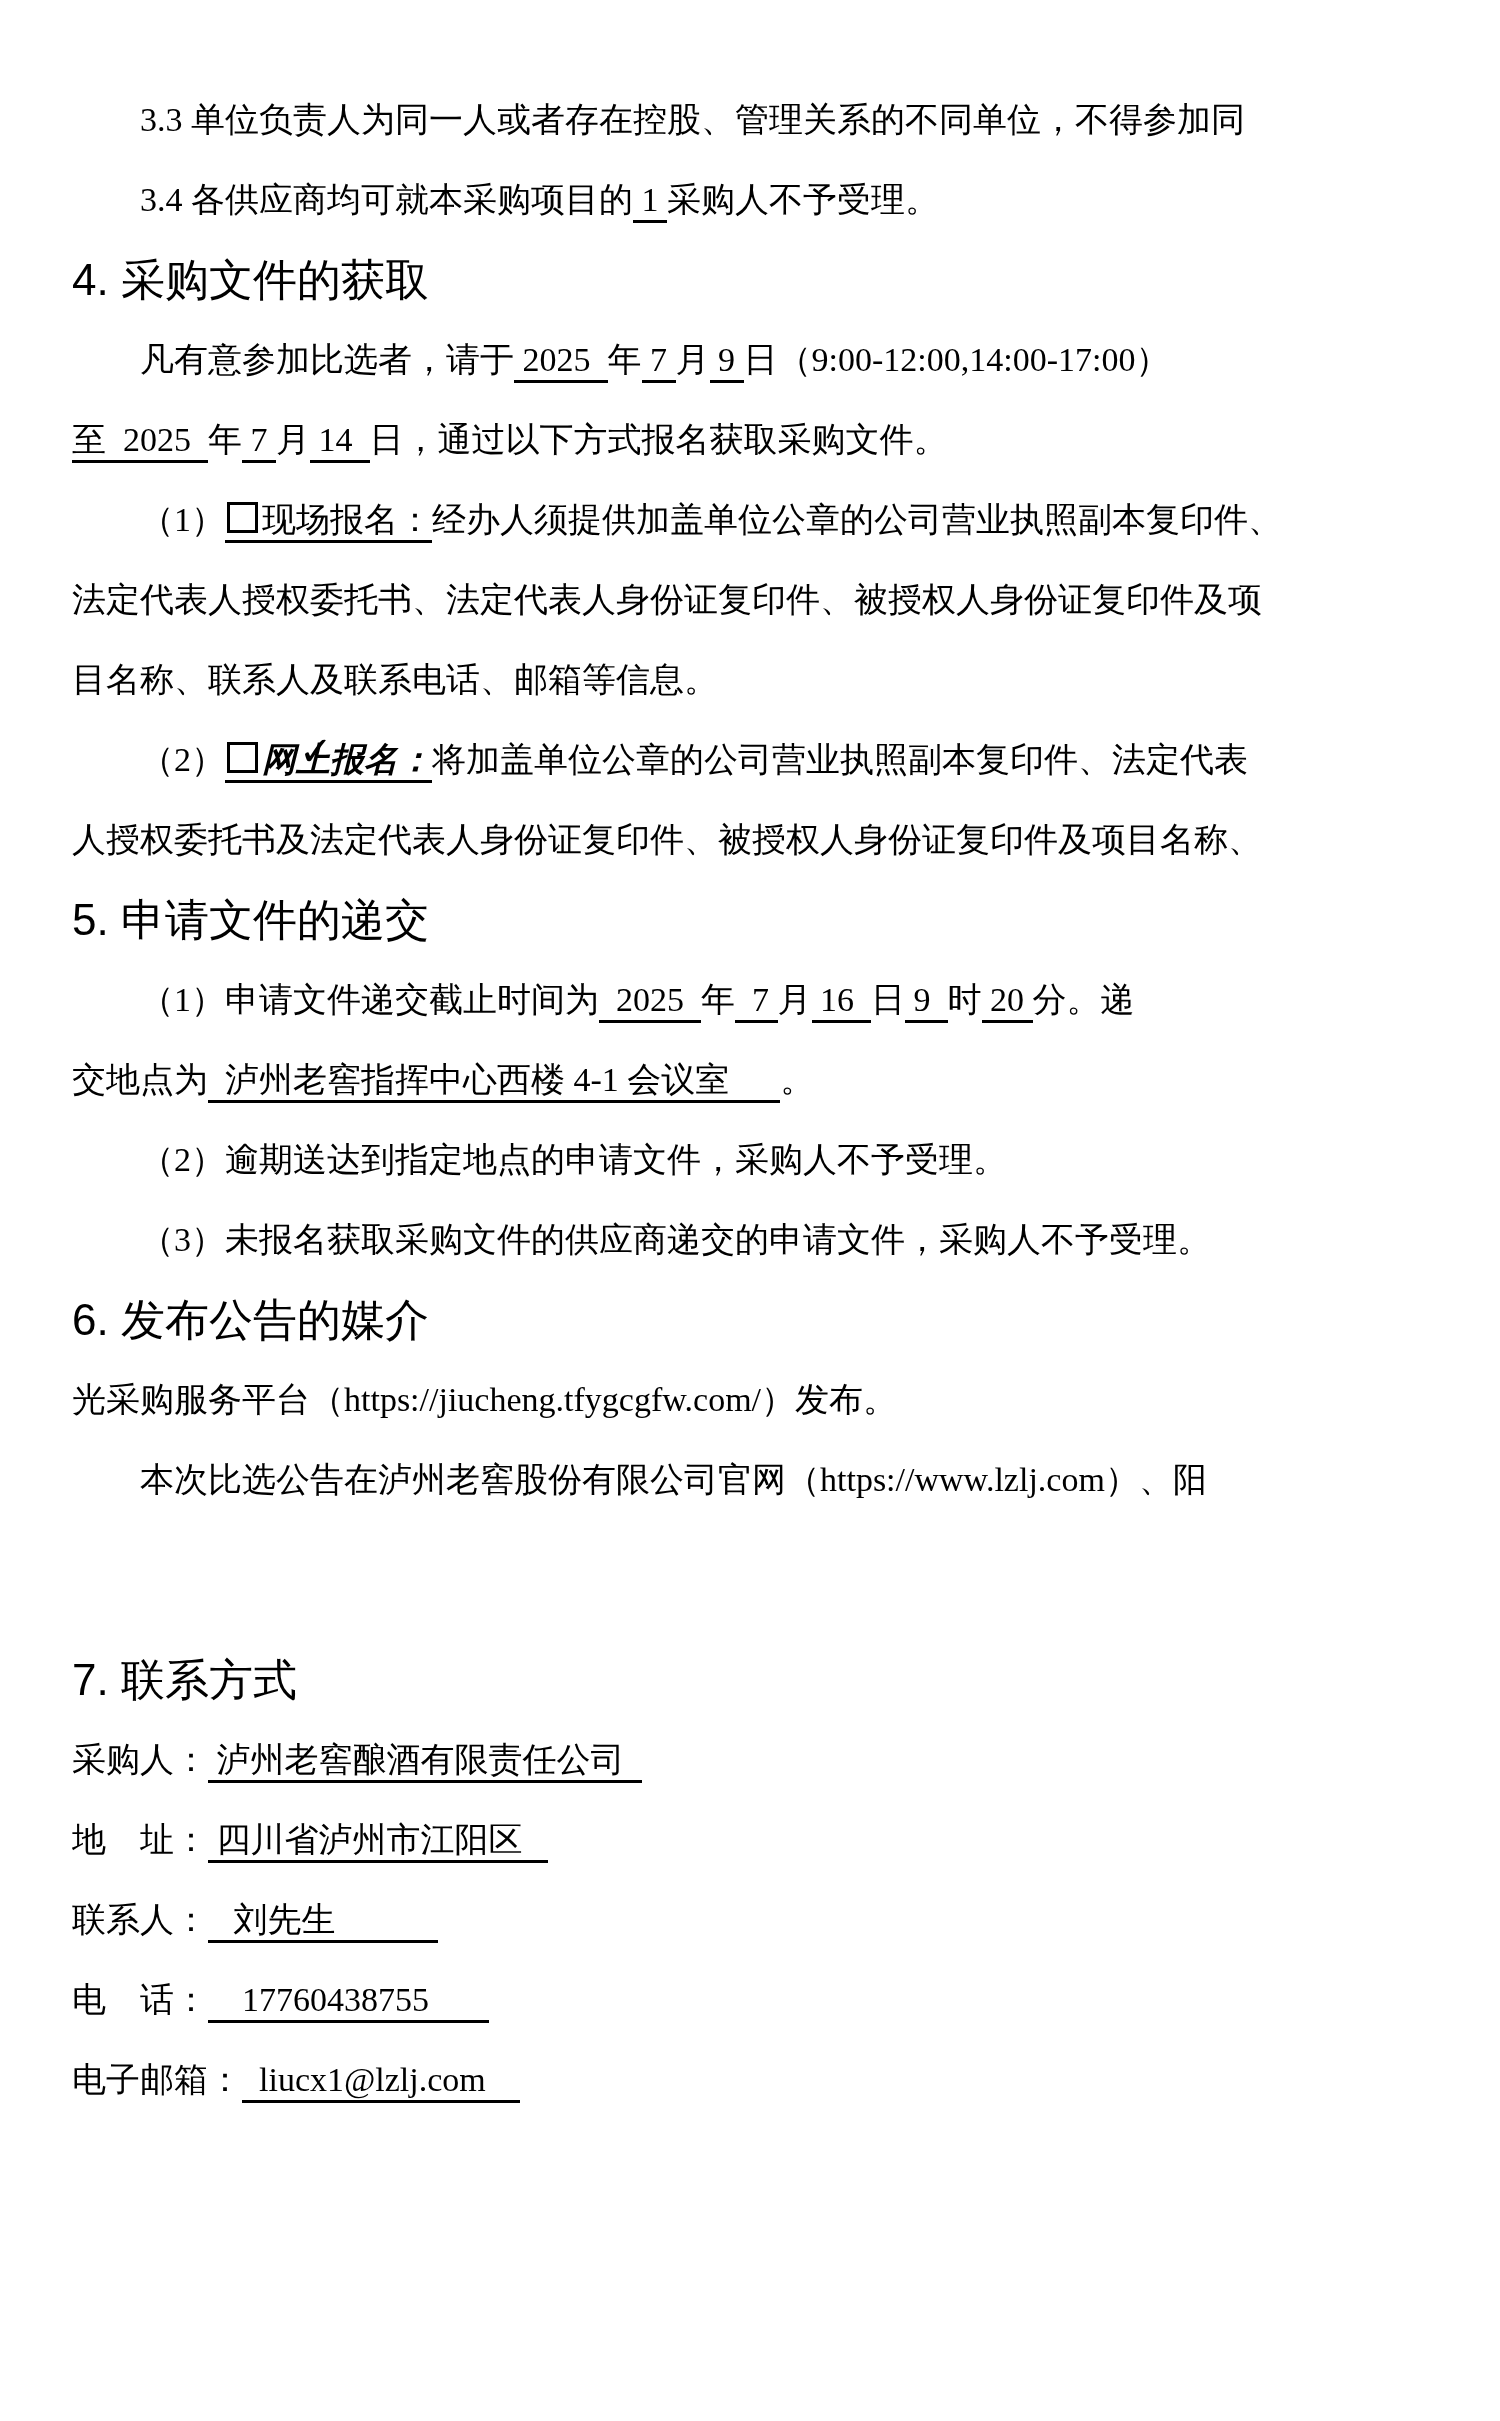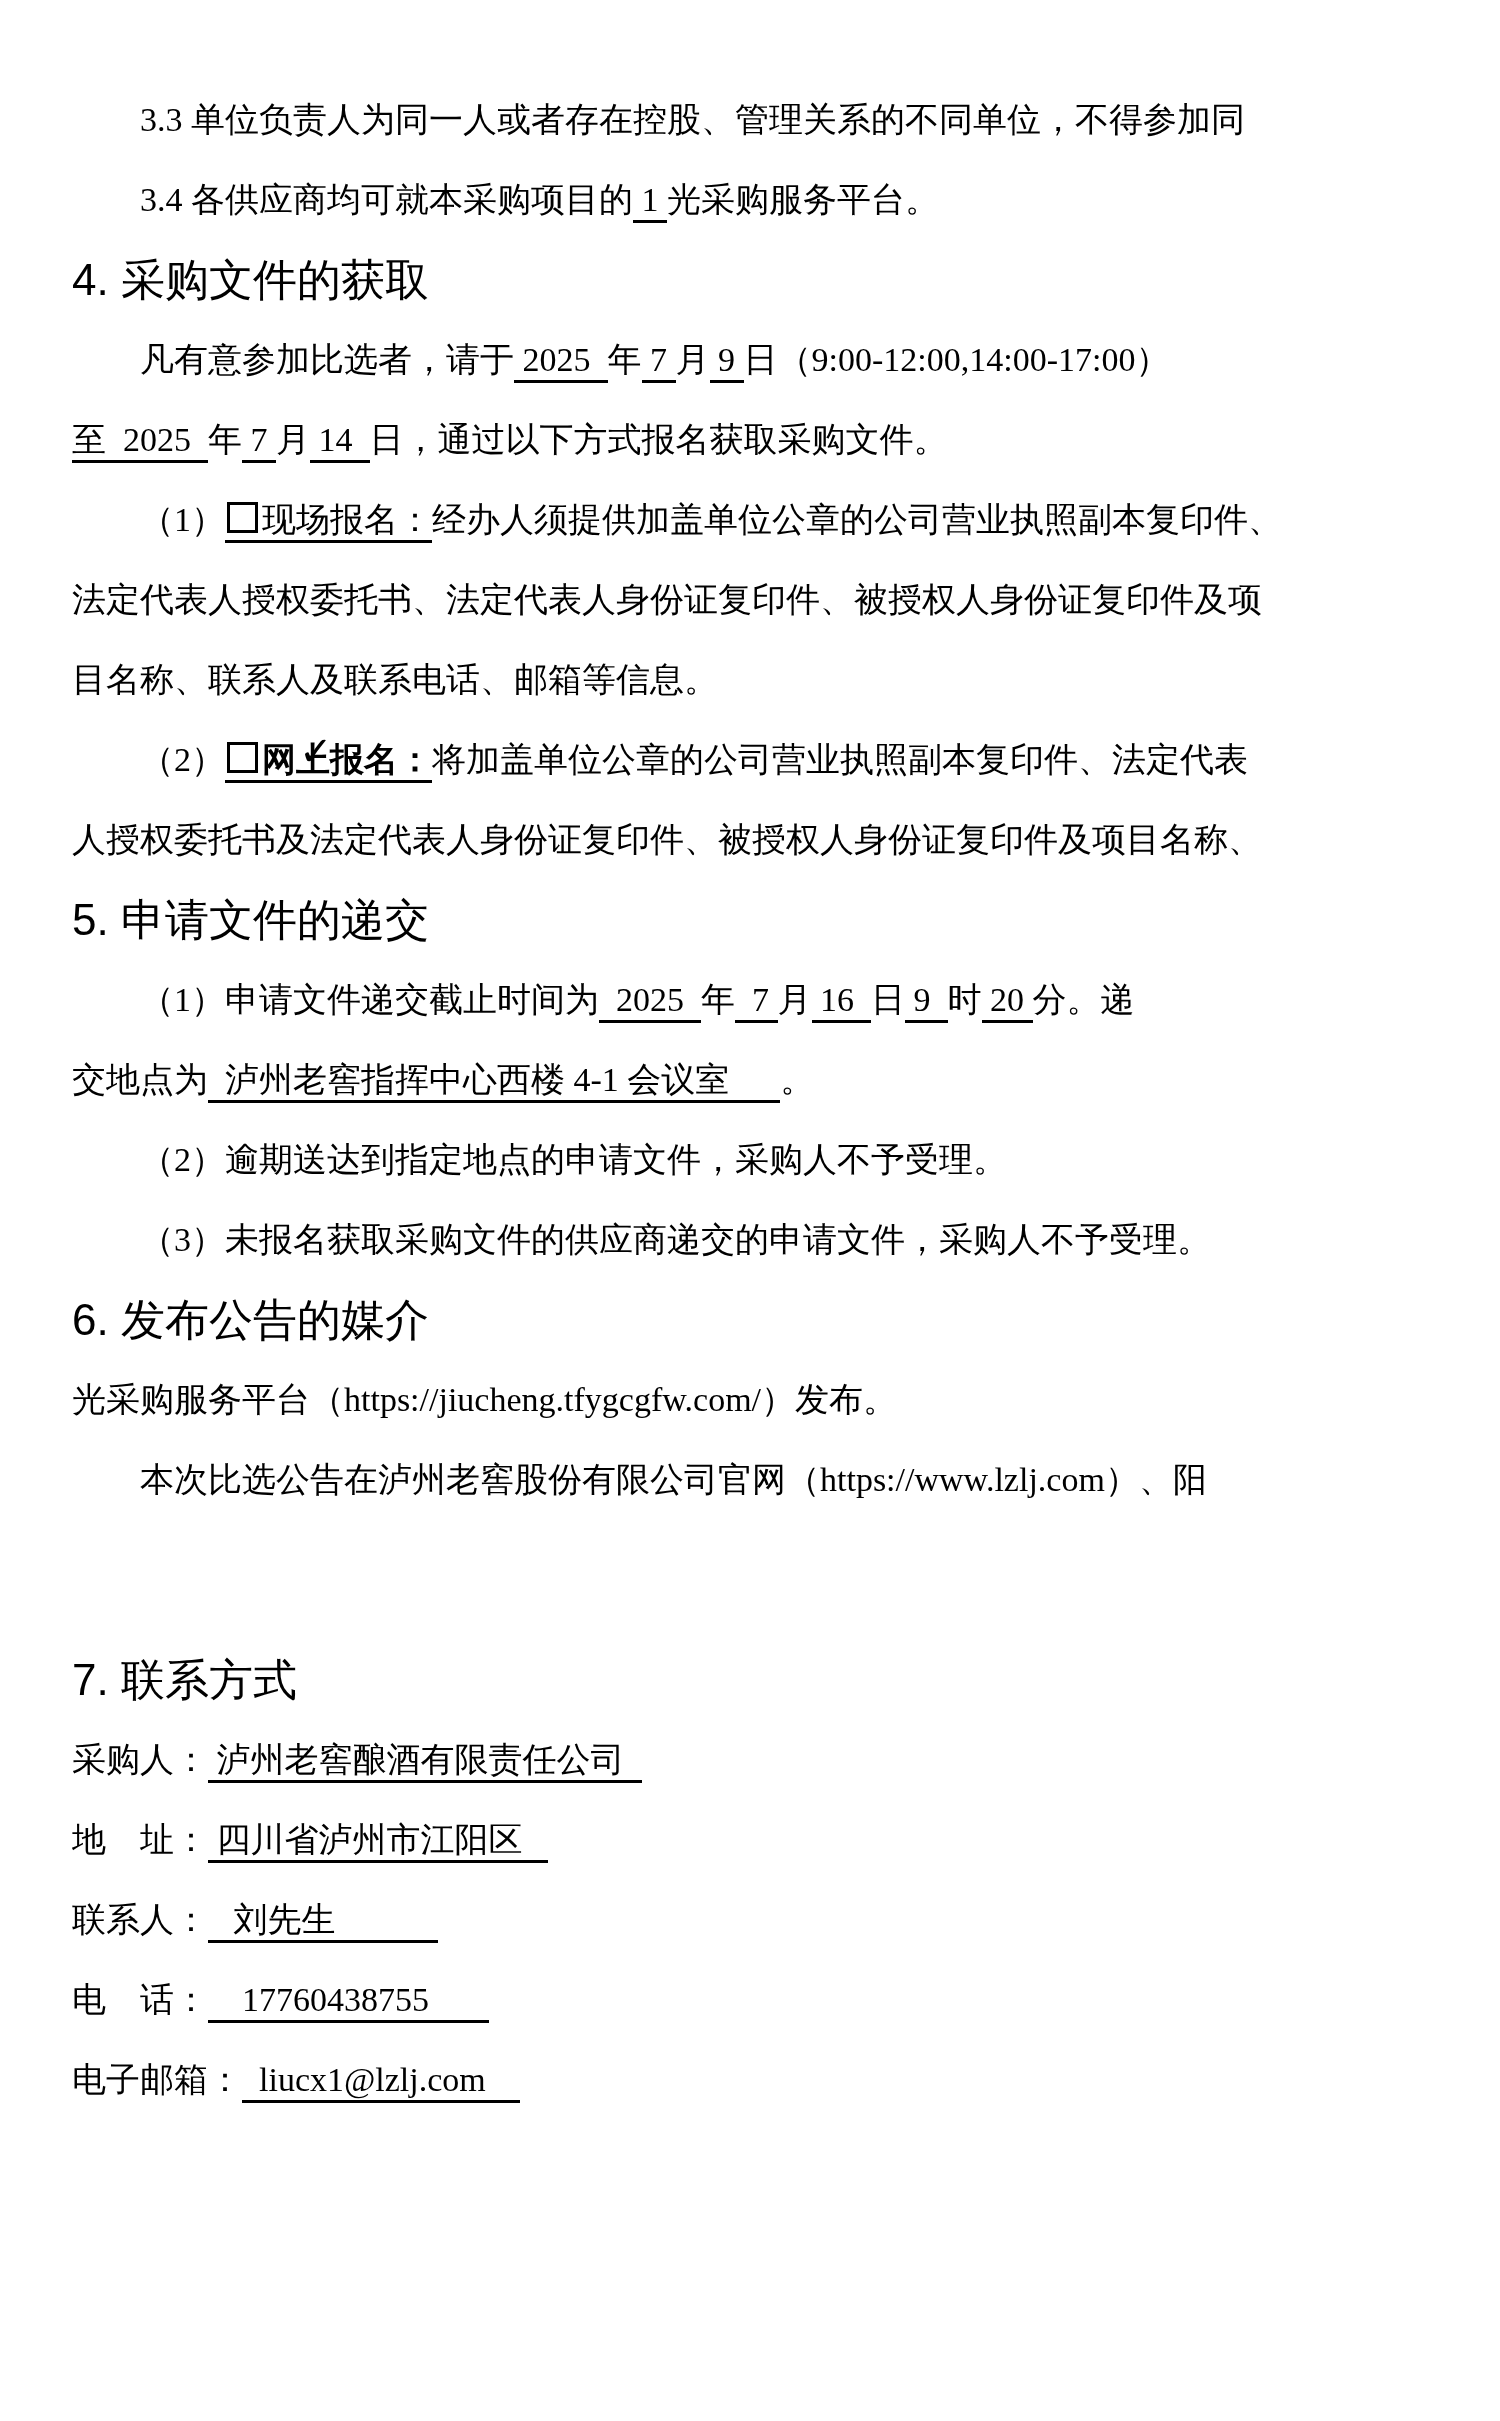--- a/index.html
+++ b/index.html
@@ -15,21 +15,21 @@
   }
   .ln { line-height: 80px; min-height: 80px; }
   .ind { text-indent: 68px; }
   .hd {
     font-family: "Liberation Sans", "DejaVu Sans", sans-serif;
     font-weight: 400;
     font-size: 44px;
   }
   .u { border-bottom: 3px solid #000; padding-bottom: 2px; }
   .pre { white-space: pre; }
-  .b { font-weight: 700; }
+  .b { font-weight: 700; font-style: italic; }
   .gap { margin-top: 120px; }
   .cb {
     display: inline-block;
     width: 31px; height: 31px;
     border: 3px solid #000;
     box-sizing: border-box;
     vertical-align: -2px;
     margin: 0 4px 0 2px;
     position: relative;
   }
@@ -42,21 +42,21 @@
     font-weight: 700;
     font-family: "DejaVu Sans", "Liberation Sans", sans-serif;
   }
 </style>
 </head>
 <body>
 
 <div class="page">
 
   <div class="ln ind">3.3 单位负责人为同一人或者存在控股、管理关系的不同单位，不得参加同</div>
-  <div class="ln ind"><span>3.4 各供应商均可就本采购项目的</span><span class="u pre"> 1 </span><span>光采购服务平台。</span></div>
+  <div class="ln ind"><span>3.4 各供应商均可就本采购项目的</span><span class="u pre"> 1 </span><span>采购人不予受理。</span></div>
 
   <div class="ln hd">4. 采购文件的获取</div>
 
   <div class="ln ind"><span>凡有意参加比选者，请于</span><span class="u pre"> 2025  </span><span>年</span><span class="u pre"> 7 </span><span>月</span><span class="u pre"> 9 </span><span>日（9:00-12:00,14:00-17:00）</span></div>
 
   <div class="ln"><span class="u">至</span><span class="u pre">  2025  </span><span>年</span><span class="u pre"> 7 </span><span>月</span><span class="u pre"> 14  </span><span>日，通过以下方式报名获取采购文件。</span></div>
 
   <div class="ln ind"><span>（1）</span><span class="u"><span class="cb"></span><span>现场报名：</span></span><span>经办人须提供加盖单位公章的公司营业执照副本复印件、</span></div>
   <div class="ln">法定代表人授权委托书、法定代表人身份证复印件、被授权人身份证复印件及项</div>
   <div class="ln">目名称、联系人及联系电话、邮箱等信息。</div>

